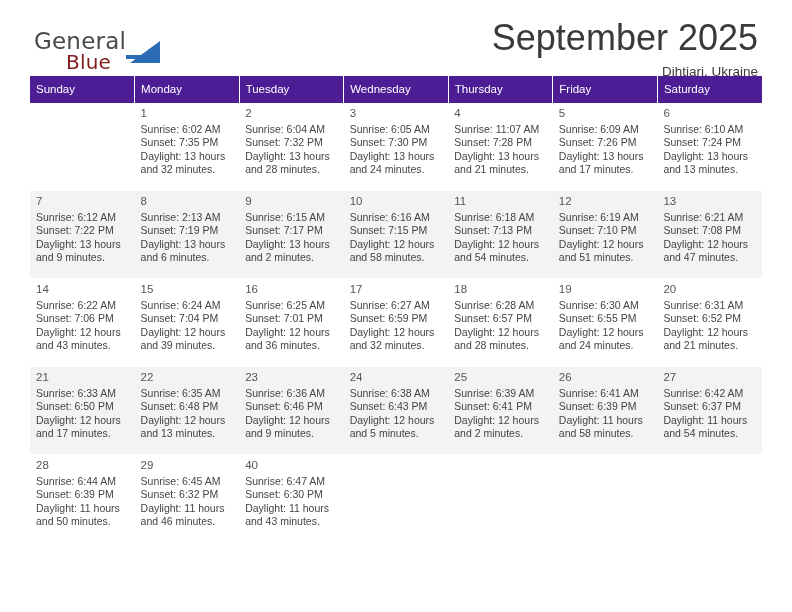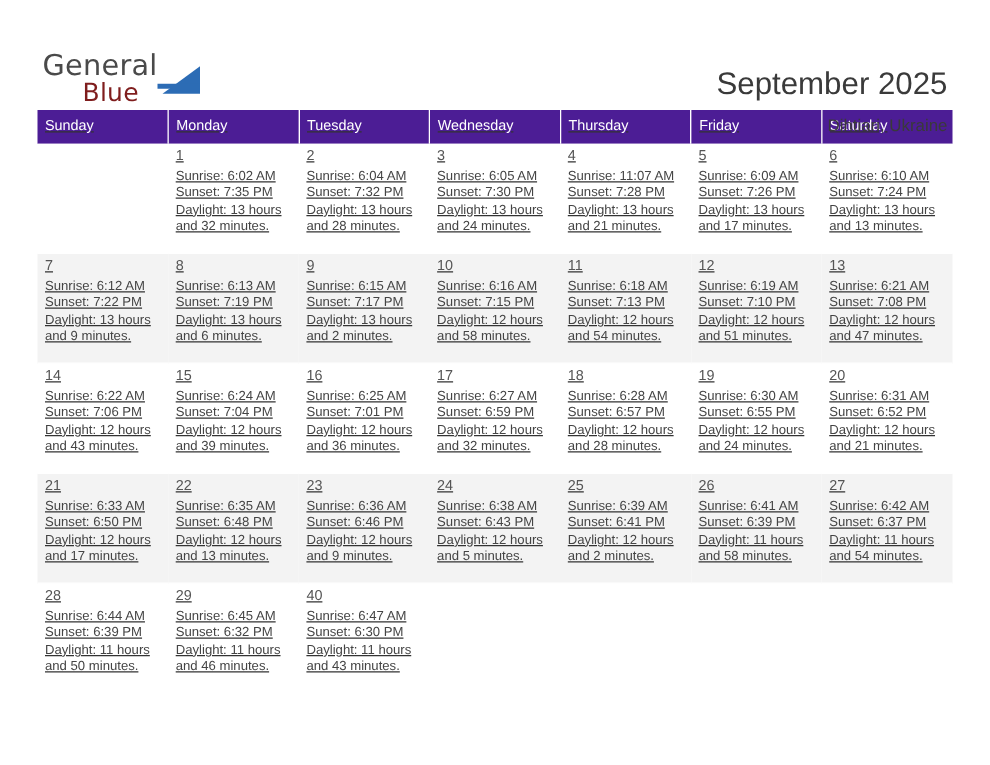--- a/index.html
+++ b/index.html
@@ -12,22 +12,21 @@
     background: #ffffff;
     font-family: "Liberation Sans", sans-serif;
     color: #333333;
     overflow: hidden;
   }
   .page {
     position: relative;
     width: 792px;
     height: 612px;
     box-sizing: border-box;
-    padding: 12px 30px;
-    text-decoration: underline;
+    padding: 0 30px;
   }
   
   .header {
     position: relative;
     height: 76px;
   }
   .logo {
     position: absolute;
     left: 4px;
     top: 28px;
@@ -66,25 +65,24 @@
     height: 4px;
     background: #2c6cb5;
   }
   .title-block {
     position: absolute;
     right: 4px;
     top: 22px;
     text-align: right;
   }
   .month-title {
-    font-size: 25px;
+    font-size: 36px;
     color: #3a3a3a;
     font-weight: normal;
     line-height: 32px;
-    margin-top: 17px;
   }
   .location {
     font-size: 13.5px;
     color: #3a3a3a;
     margin-top: 10px;
     line-height: 16px;
   }
   
   table.calendar {
     border-collapse: collapse;
@@ -202,21 +200,21 @@
         <tr class="week-b">
           <td>
             <span class="daynum">7</span>
             <span class="cell-line">Sunrise: 6:12 AM</span>
             <span class="cell-line">Sunset: 7:22 PM</span>
             <span class="cell-line">Daylight: 13 hours</span>
             <span class="cell-line">and 9 minutes.</span>
           </td>
           <td>
             <span class="daynum">8</span>
-            <span class="cell-line">Sunrise: 6:13 AM</span>
+            <span class="cell-line">Sunrise: 2:13 AM</span>
             <span class="cell-line">Sunset: 7:19 PM</span>
             <span class="cell-line">Daylight: 13 hours</span>
             <span class="cell-line">and 6 minutes.</span>
           </td>
           <td>
             <span class="daynum">9</span>
             <span class="cell-line">Sunrise: 6:15 AM</span>
             <span class="cell-line">Sunset: 7:17 PM</span>
             <span class="cell-line">Daylight: 13 hours</span>
             <span class="cell-line">and 2 minutes.</span>

